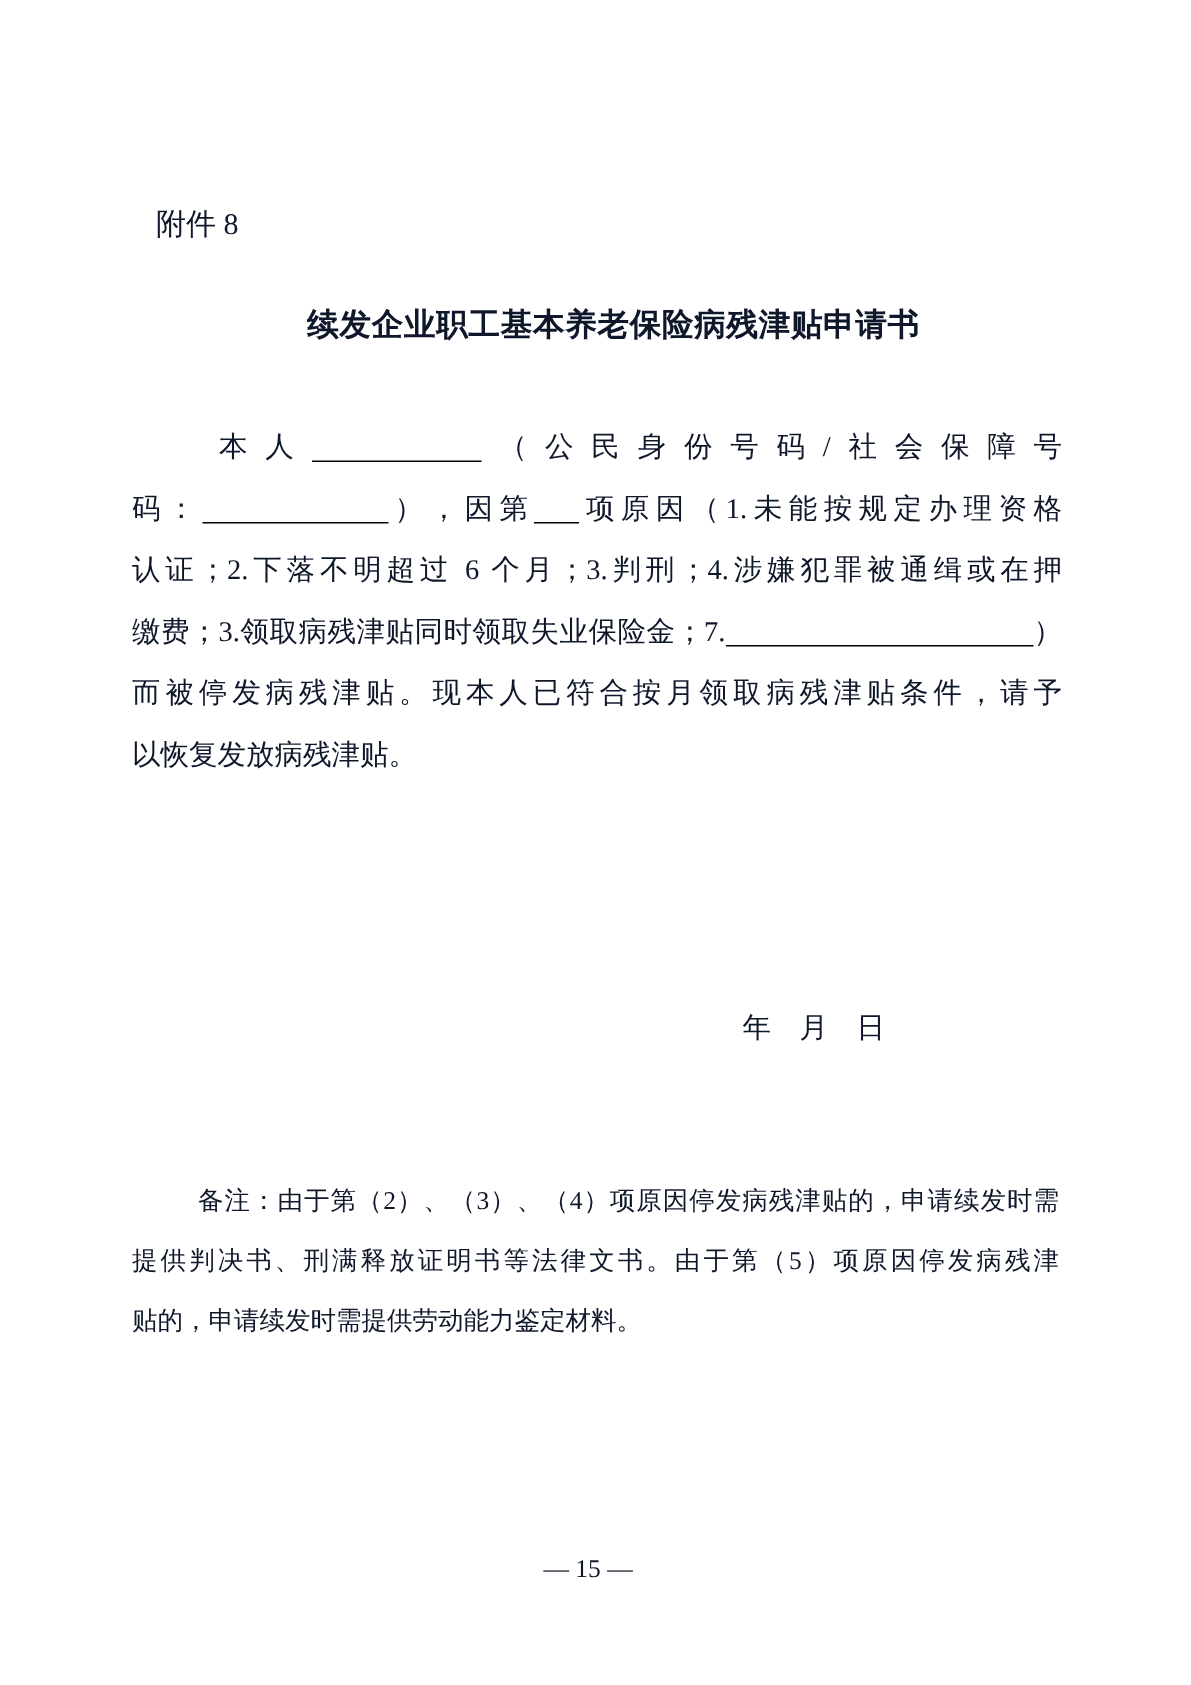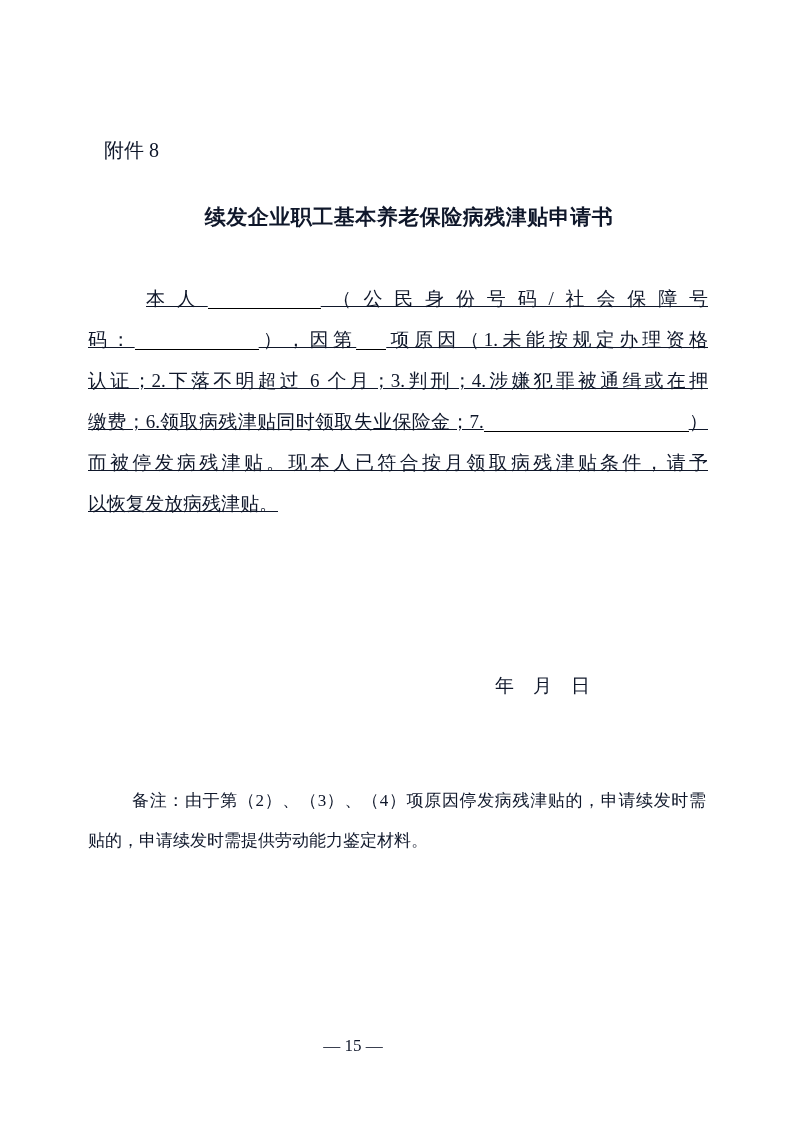--- a/index.html
+++ b/index.html
@@ -45,21 +45,20 @@
     font-size: 19px;
     line-height: 41px;
   }
   .bline {
     height: 41px;
     text-align: justify;
     text-align-last: justify;
     text-justify: inter-character;
     white-space: nowrap;
     overflow: hidden;
-    text-decoration: underline;
   }
   .bline.last {
     text-align: left;
     text-align-last: left;
   }
   .indent1 { text-indent: 58px; }
   .blank {
     display: inline-block;
     border-bottom: 1.5px solid #000;
     height: 14px;
@@ -108,43 +107,45 @@
   .nindent { text-indent: 44px; }
   .footer {
     position: absolute;
     left: 0;
     top: 1035px;
     width: 706px;
     text-align: center;
     font-size: 17px;
     line-height: 22px;
     white-space: pre;
+    padding-left: 39px;
   }
 </style>
 </head>
 <body>
 
 <div class="page">
 
   <div class="attachment">附件 8</div>
 
   <div class="doc-title">续发企业职工基本养老保险病残津贴申请书</div>
 
   <div class="body-block">
     <div class="bline indent1"><span>本人</span><span class="blank w113"></span><span>（公民身份号码/社会保障号</span></div>
     <div class="bline"><span>码：</span><span class="blank w124"></span><span>），因第</span><span class="blank w30"></span><span>项原因（1.未能按规定办理资格</span></div>
     <div class="bline">认证；2.下落不明超过 6 个月；3.判刑；4.涉嫌犯罪被通缉或在押</div>
-    <div class="bline"><span>缴费；6.领取病残津贴同时领取失业保险金；7.</span><span class="blank w205"></span><span>）</span></div>
+    <div class="bline"><span>缴费；3.领取病残津贴同时领取失业保险金；7.</span><span class="blank w205"></span><span>）</span></div>
     <div class="bline">而被停发病残津贴。现本人已符合按月领取病残津贴条件，请予</div>
     <div class="bline last">以恢复发放病残津贴。</div>
   </div>
 
 
   <div class="sig-date">年　月　日</div>
 
   <div class="notes-block">
     <div class="nline nindent">备注：由于第（2）、（3）、（4）项原因停发病残津贴的，申请续发时需</div>
+    <div class="nline">提供判决书、刑满释放证明书等法律文书。由于第（5）项原因停发病残津</div>
     <div class="nline last">贴的，申请续发时需提供劳动能力鉴定材料。</div>
   </div>
 
   <div class="footer">— 15 —</div>
 
 </div>
 
 </body></html>

